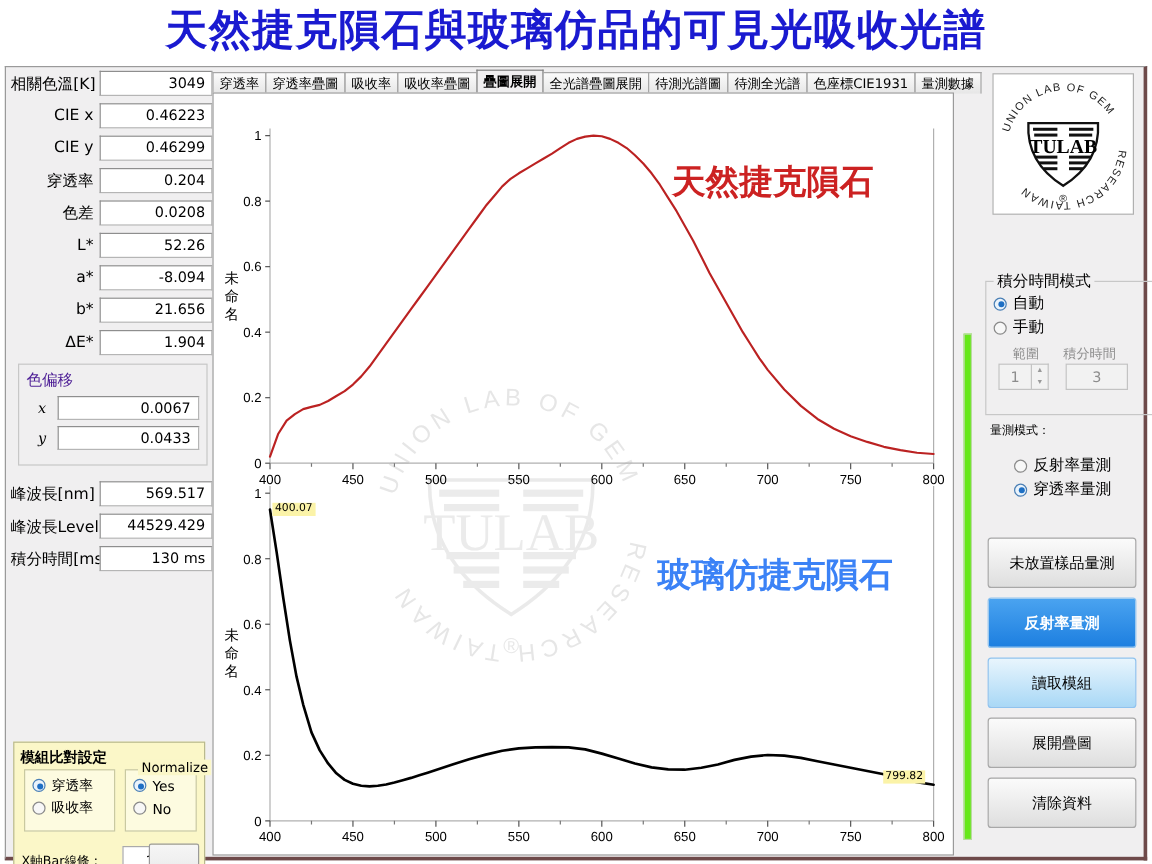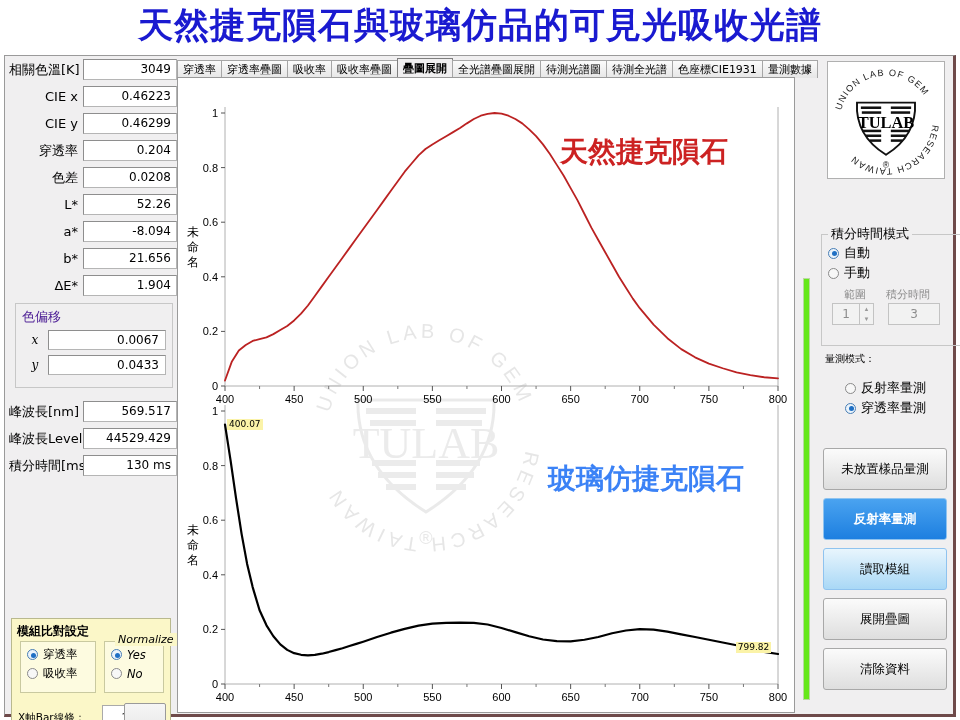--- a/index.html
+++ b/index.html
@@ -327,21 +327,21 @@
         <div class="radio-item">
           <span class="radio on"></span>
           <span>穿透率</span>
         </div>
         <div class="radio-item">
           <span class="radio"></span>
           <span>吸收率</span>
         </div>
       </div>
 
-      <div class="radio-group" style="left:92px; top:22px; width:60px; height:52px;font-style:italic;">
+      <div class="radio-group" style="left:92px; top:22px; width:60px; height:52px;">
         <div class="legend">Normalize</div>
         <div class="radio-item">
           <span class="radio on"></span>
           <span>Yes</span>
         </div>
         <div class="radio-item">
           <span class="radio"></span>
           <span>No</span>
         </div>
       </div>

